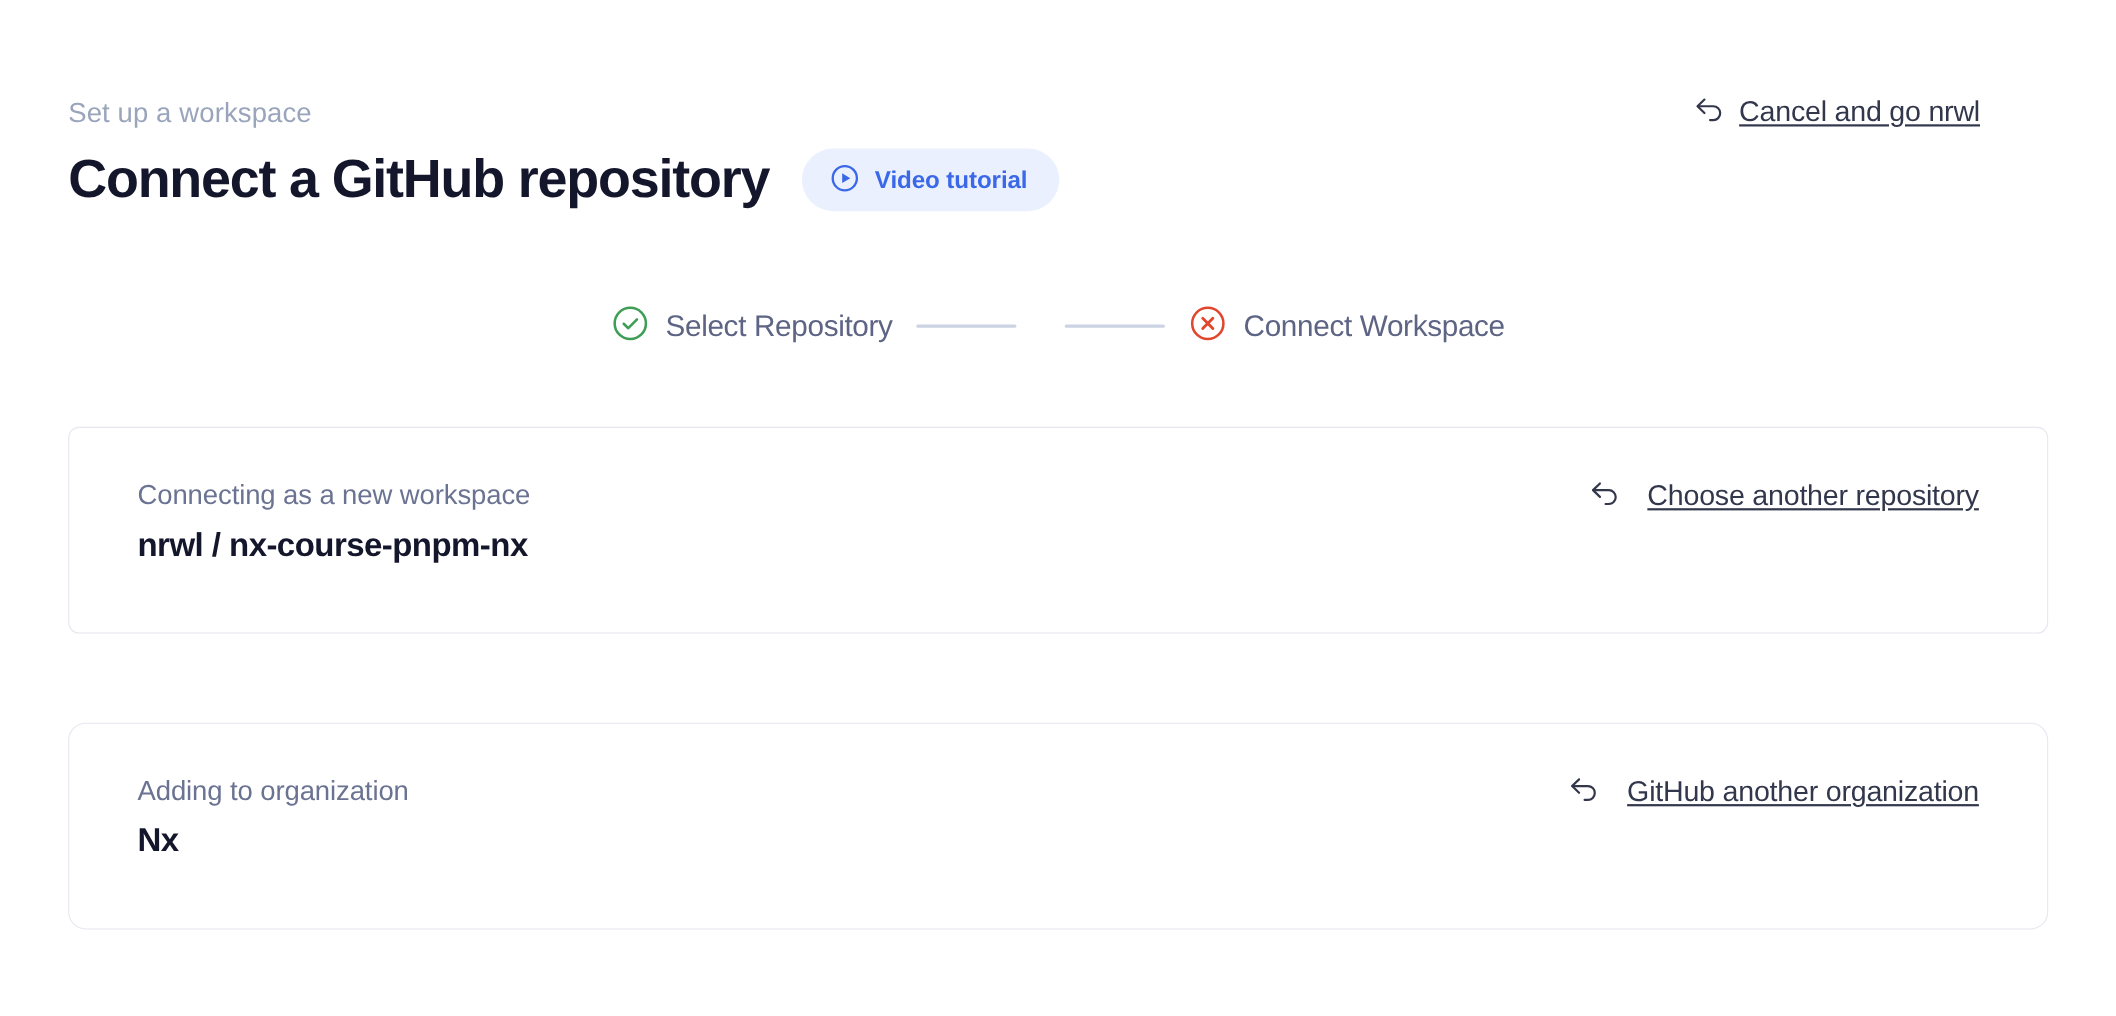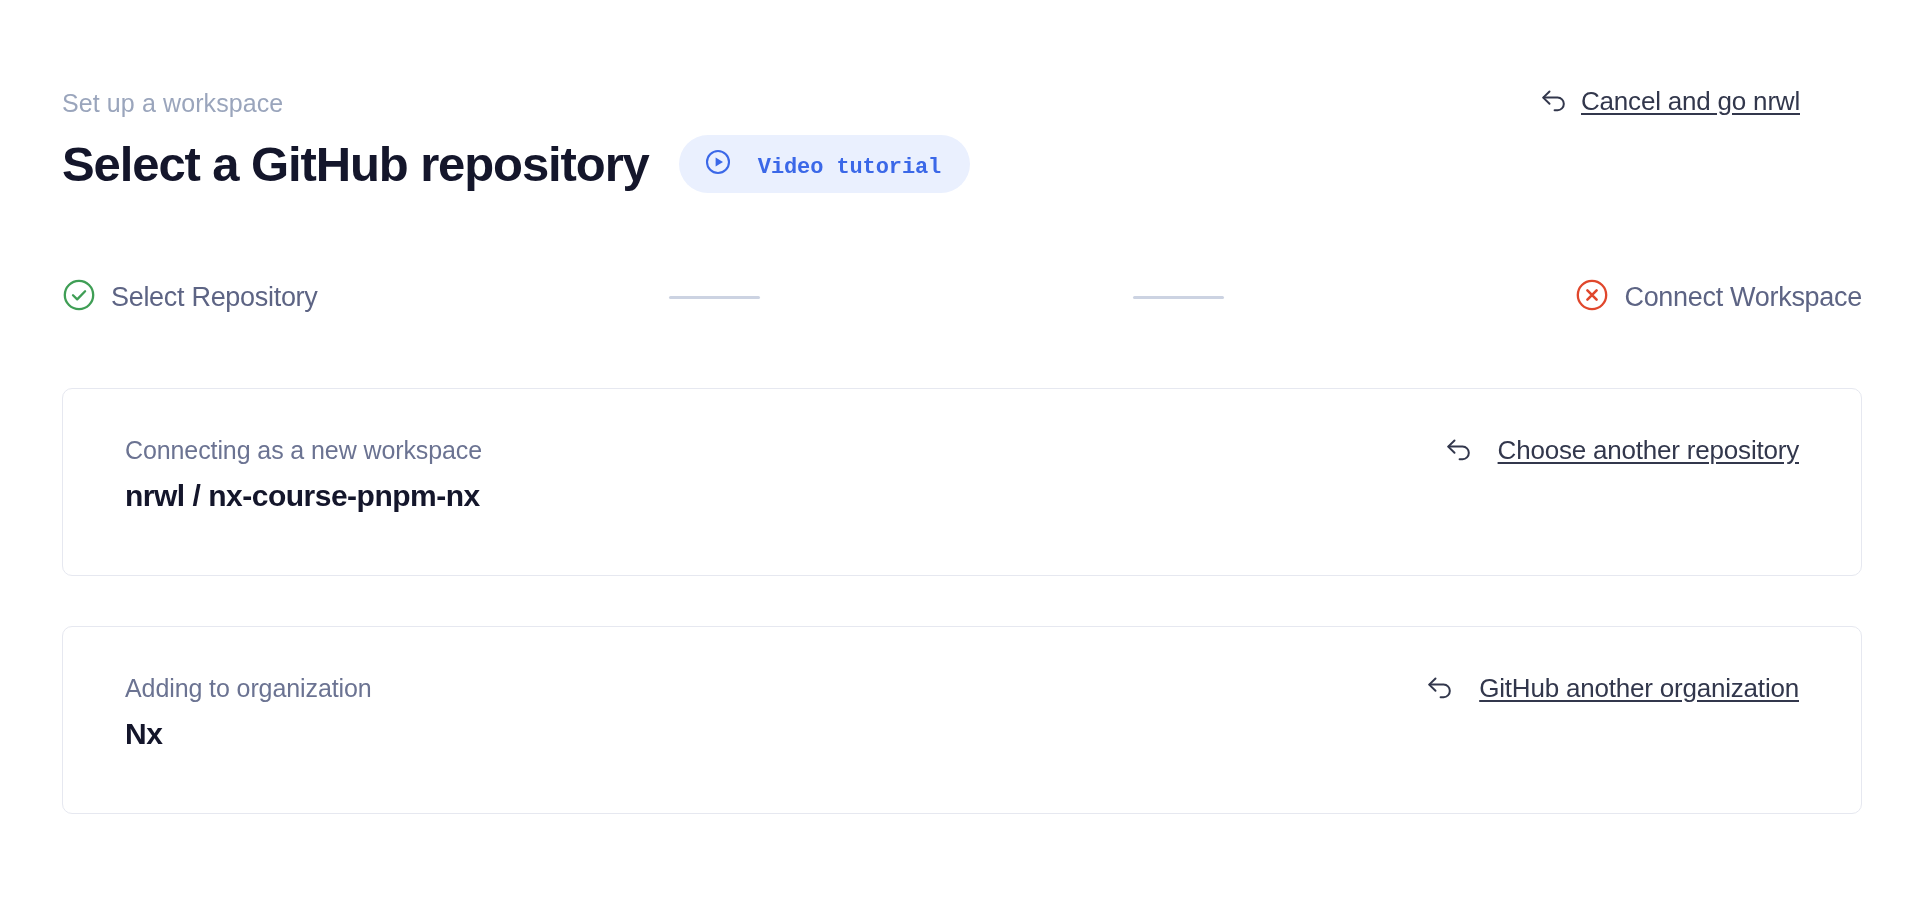--- a/index.html
+++ b/index.html
@@ -43,28 +43,27 @@
   .page-title {
     font-size: 49px;
     font-weight: 700;
     color: #14162b;
     letter-spacing: -1.1px;
     line-height: 1.12;
   }
 
   .video-badge {
     display: inline-flex;
-    align-items: flex-end;
-    gap: 26px;
+    align-items: center;
+    gap: 13px;
     background: #eaf0fe;
     border-radius: 999px;
     padding: 13px 29px 13px 25px;
     cursor: pointer;
     border: none;
-    font-family: Liberation Mono, monospace;
   }
   .video-badge-label {
     font-size: 22px;
     font-weight: 700;
     color: #3b68e8;
     letter-spacing: -0.1px;
     white-space: nowrap;
   }
   .play-icon { display: block; flex: none; }
 
@@ -86,21 +85,21 @@
     text-underline-offset: 3px;
     letter-spacing: -0.2px;
     white-space: nowrap;
   }
   .back-arrow { display: block; flex: none; }
 
   
   .stepper {
     display: flex;
     align-items: center;
-    justify-content: space-between;
+    justify-content: center;
     gap: 0;
     margin-top: 85px;
   }
   .step {
     display: inline-flex;
     align-items: center;
     gap: 15px;
   }
   .step-label {
     font-size: 27px;
@@ -120,21 +119,21 @@
 
   
   .card {
     position: relative;
     border: 1px solid #e6e8f0;
     border-radius: 10px;
     background: #ffffff;
     padding: 46px 42px 48px 62px;
     min-height: 188px;
   }
-  .card + .card { margin-top: 50px; }
+  .card + .card { margin-top: 81px; border-radius: 16px; }
   .cards-wrap { margin-top: 72px; }
 
   .card-caption {
     font-size: 25px;
     color: #6b7392;
     letter-spacing: -0.1px;
     line-height: 1.25;
   }
   .card-value {
     margin-top: 10px;
@@ -171,21 +170,21 @@
 </head>
 <body>
 
 <div class="page">
 
   <div class="header-row">
 
     <div class="eyebrow">Set up a workspace</div>
 
     <div class="title-row">
-      <h1 class="page-title">Select a GitHub repository</h1>
+      <h1 class="page-title">Connect a GitHub repository</h1>
 
       <button class="video-badge">
         <span class="play-icon">
           <svg width="28" height="28" viewBox="0 0 28 28" fill="none">
             <circle cx="14" cy="14" r="11" stroke="#3b68e8" stroke-width="2.1"></circle>
             <path d="M11.6 9.6 L19 14 L11.6 18.4 Z" fill="#3b68e8"></path>
           </svg>
         </span>
         <span class="video-badge-label">Video tutorial</span>
       </button>

